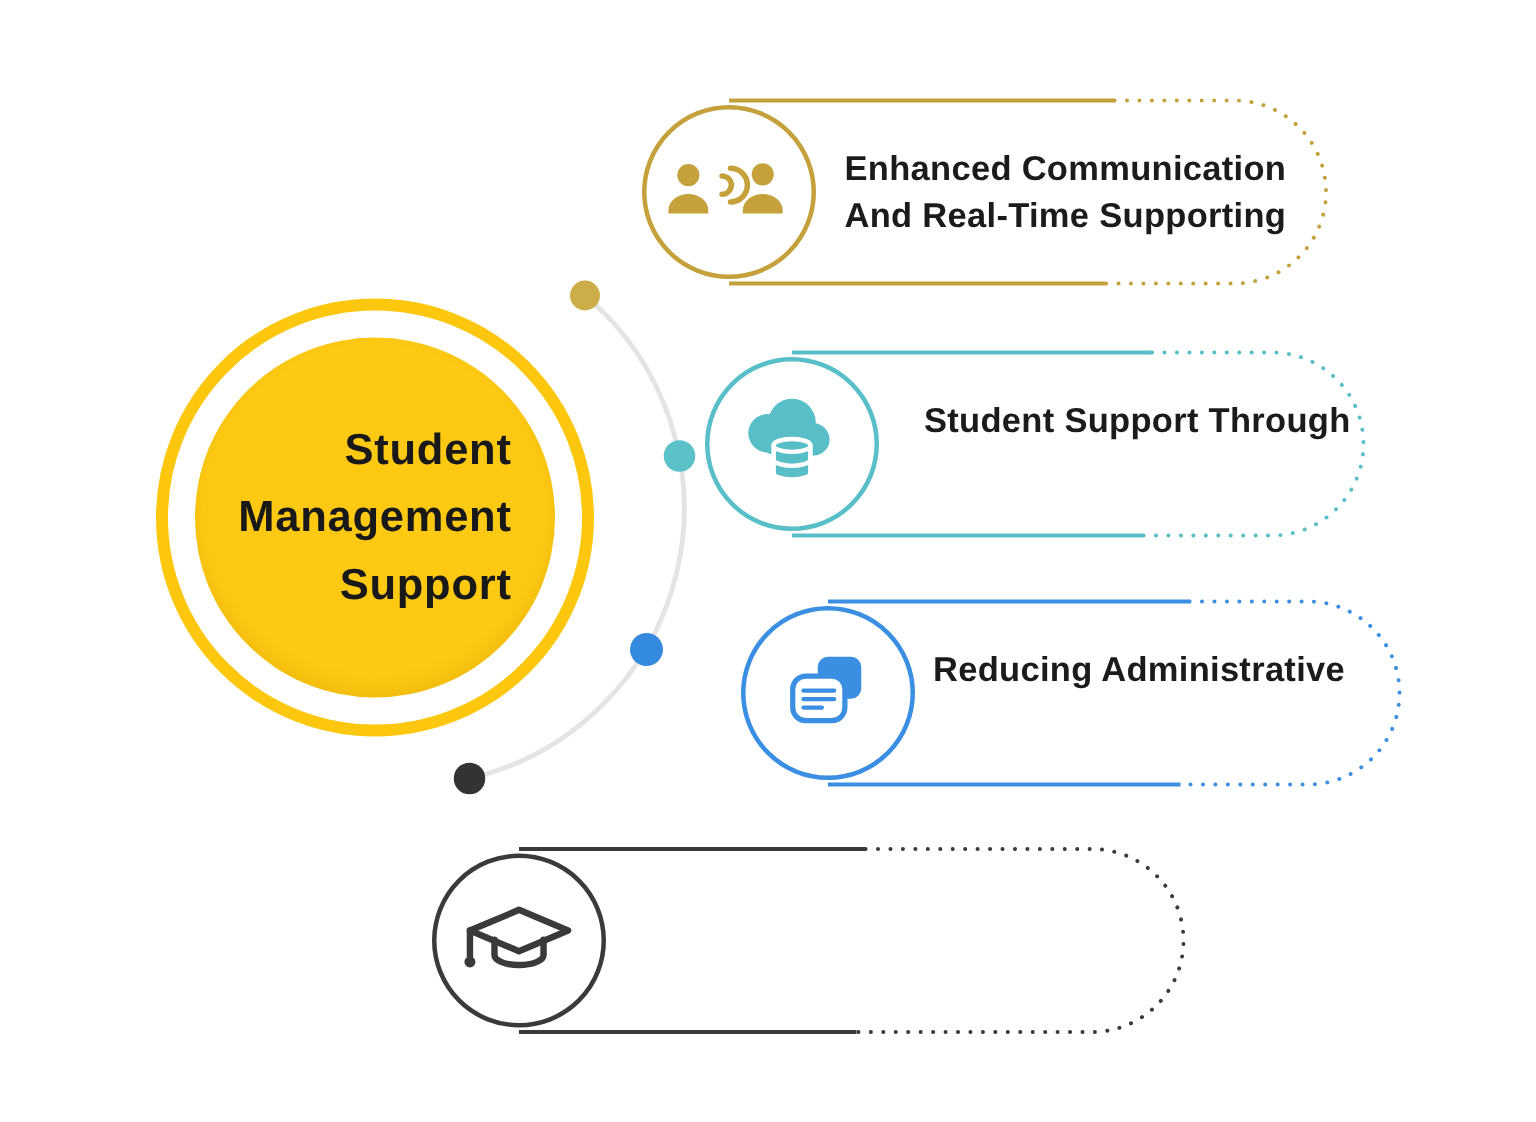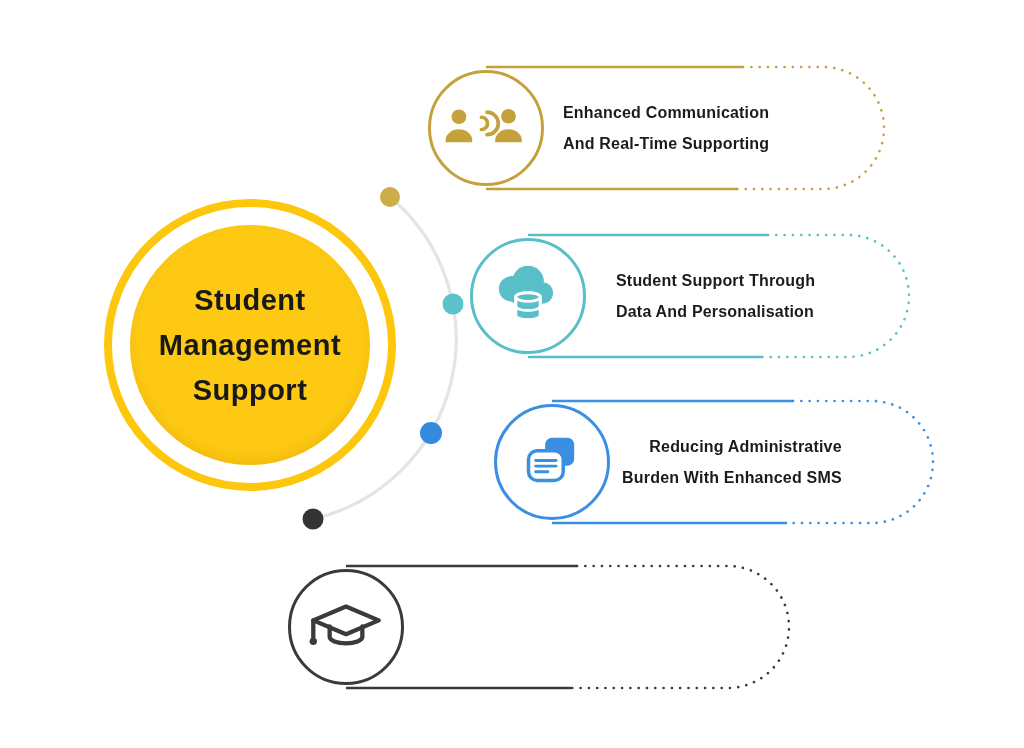--- a/index.html
+++ b/index.html
@@ -13,37 +13,37 @@
   .arc-dot{fill:var(--accent,#999);}
   
   .main-ring{
     position:absolute;left:104px;top:199px;width:292px;height:292px;border-radius:50%;
     border:8px solid var(--ring,#FDC70D);box-sizing:border-box;
   }
   .main-disc{
     position:absolute;left:130px;top:225px;width:240px;height:240px;border-radius:50%;
     background:var(--disc,#FDC913);
     box-shadow:inset 0 -6px 10px rgba(216,150,0,.25);
-    display:flex;align-items:center;justify-content:center;text-align:center;
+    display:flex;align-items:center;justify-content:center;text-align:right;
   }
   .main-title{
     font-size:29px;font-weight:bold;line-height:45px;letter-spacing:.5px;color:#191919;
   }
   .main-title span{display:block;}
   
   .card{position:absolute;}
   .card-shape{position:absolute;left:0;top:0;overflow:visible;}
   .card-shape .ring{stroke:var(--accent);stroke-width:3;fill:#fff;}
   .card-shape .solid{stroke:var(--accent);stroke-width:2.6;fill:none;}
   .card-shape .dotted{
     stroke:var(--accent);stroke-width:2.6;fill:none;
     stroke-dasharray:0.1 8.2;stroke-linecap:round;
   }
   .card-label{
-    position:absolute;font-size:16px;font-weight:bold;line-height:31px;color:#1B1B1B;
+    position:absolute;font-size:23px;font-weight:bold;line-height:31px;color:#1B1B1B;
     letter-spacing:.2px;white-space:nowrap;
   }
   .card-label span{display:block;}
   .card-icon{position:absolute;width:92px;height:92px;}
   
   .icon-people .fillpart{fill:var(--accent);}
   .icon-people .wave{stroke:var(--accent);stroke-width:3.6;fill:none;stroke-linecap:round;}
   
   .icon-cloud .cloud{fill:var(--accent);}
   .icon-cloud .cyl{fill:var(--accent);stroke:#fff;stroke-width:3;}
@@ -109,38 +109,36 @@
       <circle class="cloud" cx="29" cy="38" r="12.5"></circle>
       <circle class="cloud" cx="45" cy="31" r="15.5"></circle>
       <circle class="cloud" cx="59" cy="42" r="10.5"></circle>
       <rect class="cloud" x="26" y="38" width="36" height="14" ry="7"></rect>
       <path class="cyl" d="M 33 46 v 18 a 12 4.2 0 0 0 24 0 V 46 a 12 4.2 0 0 0 -24 0 z"></path>
       <ellipse class="cyl-top" cx="45" cy="46" rx="12" ry="4.2"></ellipse>
       <path class="cyl-line" d="M 33 55 a 12 4.2 0 0 0 24 0"></path>
     </svg>
     <div class="card-label" style="left:146px;top:32px;">
       <span>Student Support Through</span>
-      <span>Data And Personalisation</span>
     </div>
   </div>
 
   <div class="card" style="left: 494px; top: 399px; width: 442px; height: 128px; --accent: #3A8FE3;">
     <svg class="card-shape" width="442" height="128" viewBox="0 0 442 128">
       <path class="solid" d="M 58 2 H 299 M 58 124 H 293"></path>
       <path class="dotted" d="M 299 2 H 378 A 61 61 0 0 1 439 63 A 61 61 0 0 1 378 124 H 293"></path>
       <circle class="ring" cx="58" cy="63" r="56.5"></circle>
     </svg>
     <svg class="card-icon icon-chat" style="left:12px;top:17px;" viewBox="0 0 90 90">
       <rect class="back" x="37" y="20" width="31" height="30" rx="8"></rect>
       <rect class="front" x="22" y="34" width="34" height="29" rx="8.5"></rect>
       <path class="tline" d="M 29 43.5 H 49 M 29 49 H 49 M 29 54.5 H 41"></path>
     </svg>
-    <div class="card-label" style="left:128px;top:32px;text-align:right;">
+    <div class="card-label" style="left:128px;top:32px;">
       <span>Reducing Administrative</span>
-      <span>Burden With Enhanced SMS</span>
     </div>
   </div>
 
   <div class="card" style="left: 287px; top: 564px; width: 505px; height: 128px; --accent: #3A3A3A;">
     <svg class="card-shape" width="505" height="128" viewBox="0 0 505 128">
       <path class="solid" d="M 59 2 H 290 M 59 124 H 284"></path>
       <path class="dotted" d="M 290 2 H 441 A 61 61 0 0 1 502 63 A 61 61 0 0 1 441 124 H 284"></path>
       <circle class="ring" cx="59" cy="63" r="56.5"></circle>
     </svg>
     <svg class="card-icon icon-cap" style="left:13px;top:17px;" viewBox="0 0 90 90">

